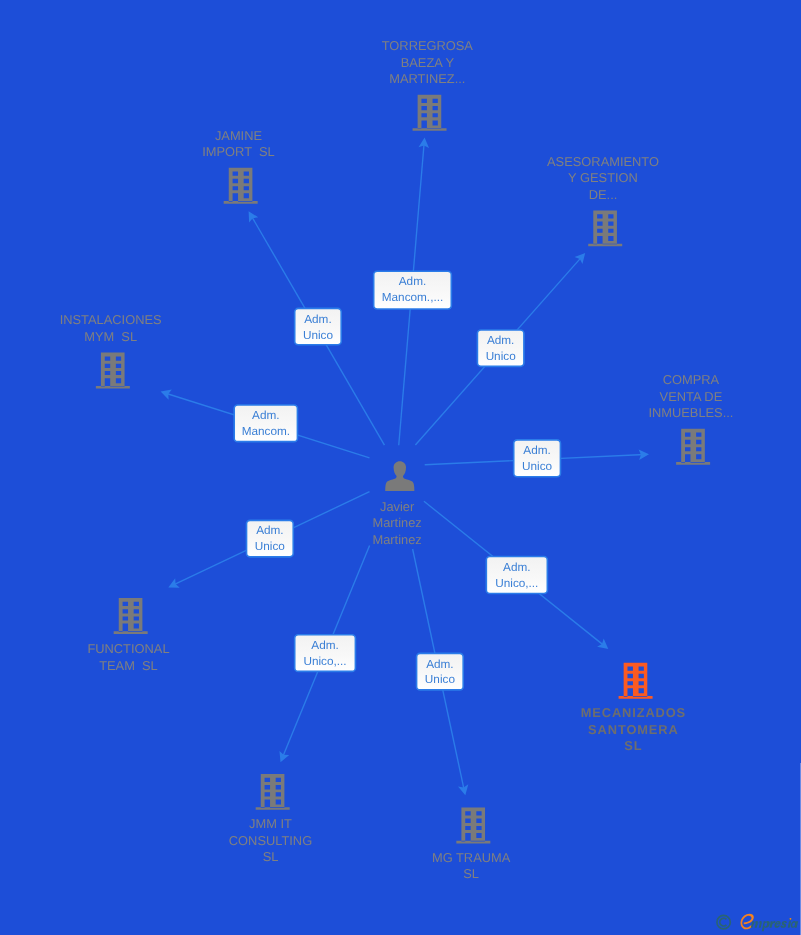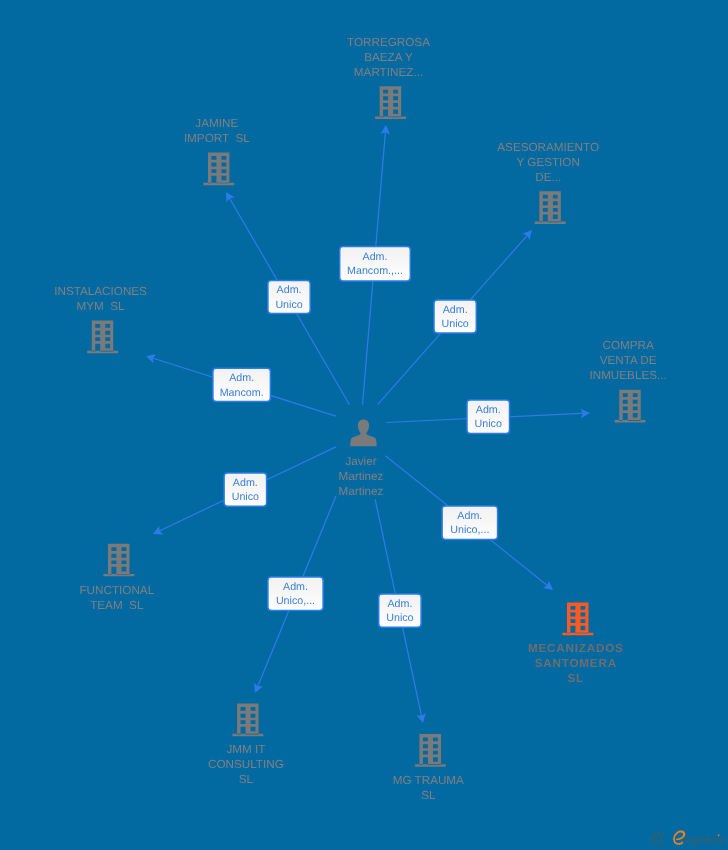--- a/index.html
+++ b/index.html
@@ -2,21 +2,21 @@
 <html><head>
 <meta charset="utf-8">
 <title>Empresia relationship graph</title>
 <style>
   html,body{margin:0;padding:0;background:#ffffff;}
   body{width:728px;height:850px;overflow:hidden;
        font-family:"Liberation Sans",sans-serif;
        -webkit-font-smoothing:antialiased;
        text-rendering:geometricPrecision;}
   svg text{-webkit-font-smoothing:antialiased;}
-  #canvas{position:relative;width:728px;height:850px;background:#0369a1;}
+  #canvas{position:relative;width:728px;height:850px;background:#1d4ed8;}
   svg#graph{position:absolute;left:0;top:0;width:728px;height:850px;display:block;}
   .edge{fill:none;stroke:#2B7CE9;stroke-width:1.25;}
   .arrowhead{fill:#2B7CE9;stroke:none;}
   .elabel-box{fill:url(#boxgrad);stroke:#2B7CE9;stroke-width:1.5;}
   .elabel-txt{fill:#3A7FD5;font-family:"Liberation Sans",sans-serif;font-size:10.7px;
               text-anchor:middle;dominant-baseline:auto;}
   .nlabel{fill:#808080;font-family:"Liberation Sans",sans-serif;font-size:11.7px;
           text-anchor:middle;white-space:pre;}
   .nlabel.sel{fill:#6e6e6e;font-weight:bold;letter-spacing:0.8px;}
   .icon-company{fill:#7a7a7a;}

